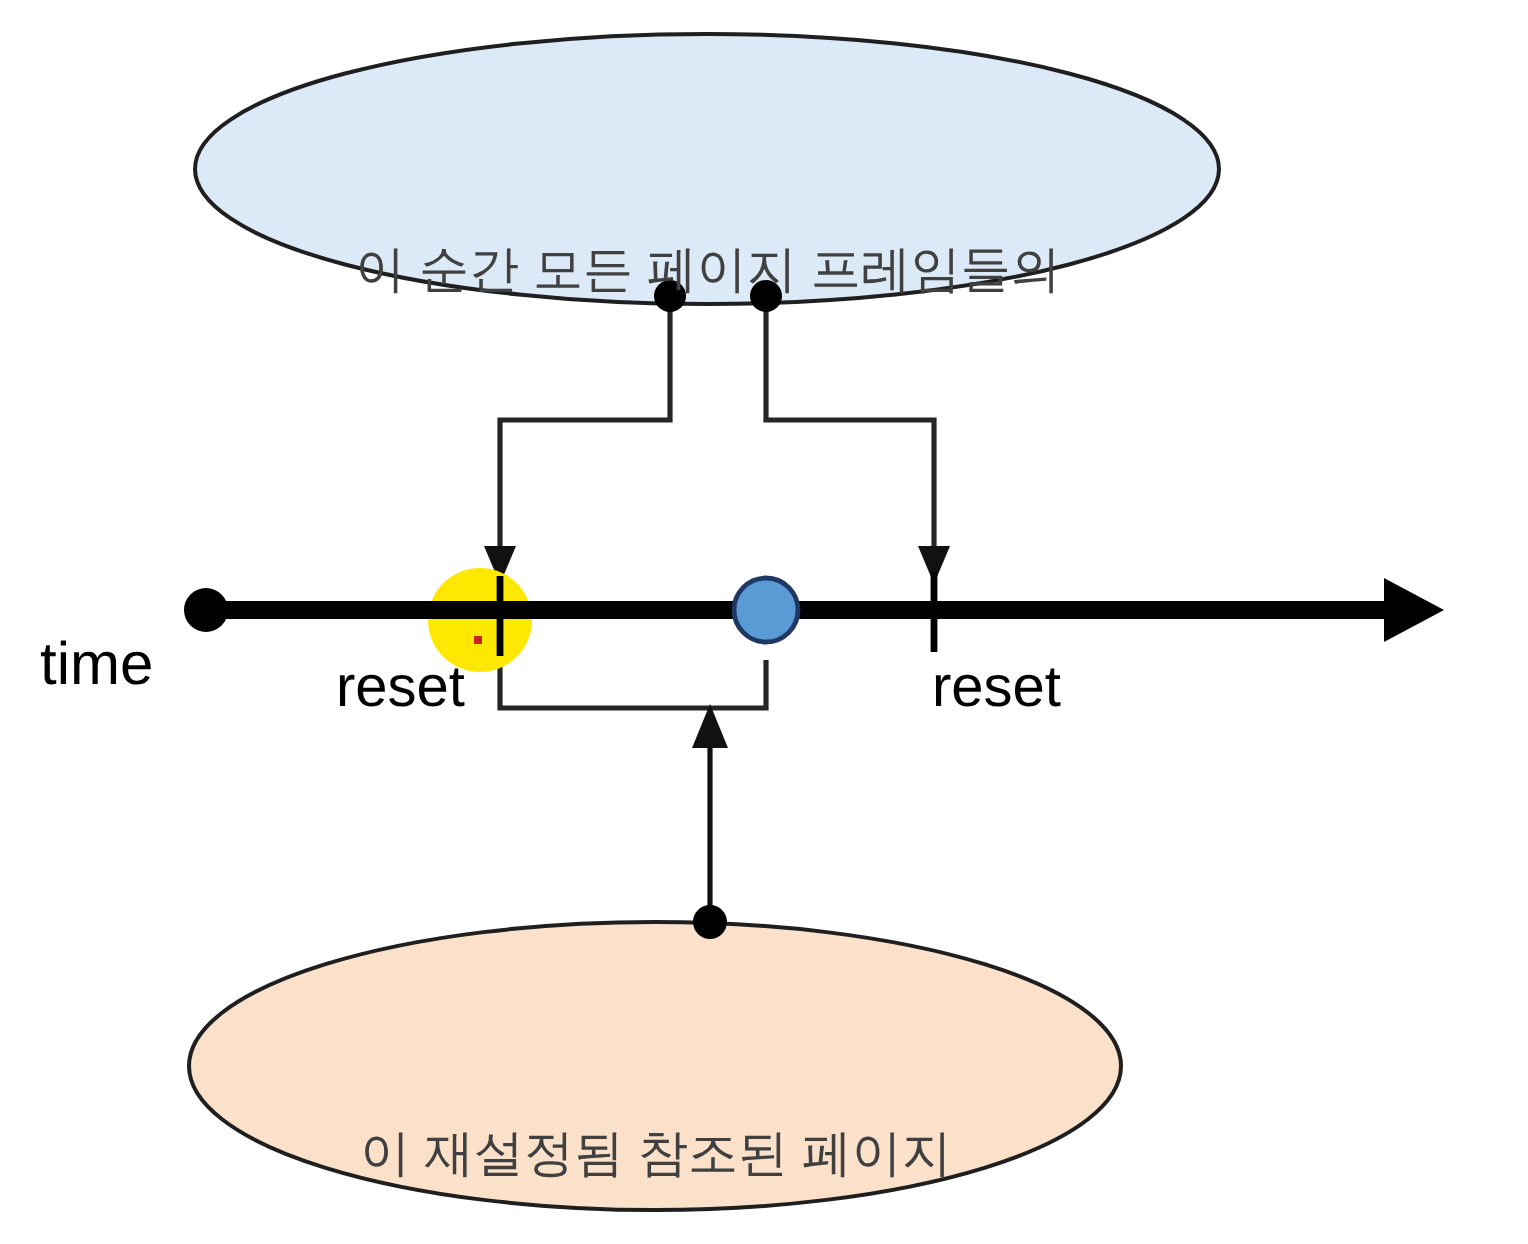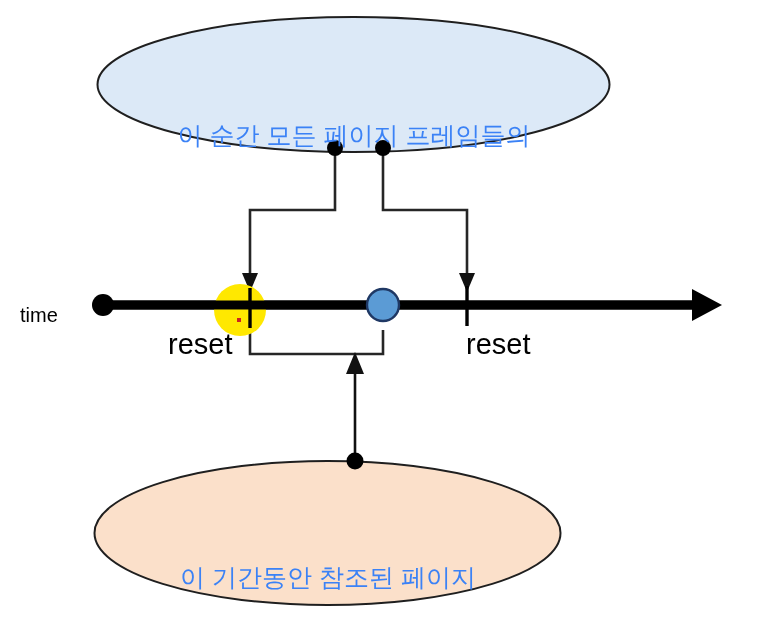--- a/index.html
+++ b/index.html
@@ -23,21 +23,21 @@
     top: 0;
     width: 764px;
     height: 622px;
   }
   .ellipse-text {
     position: absolute;
     text-align: center;
     font-family: "Liberation Sans", sans-serif;
     font-size: 25px;
     line-height: 34px;
-    color: #3b82f6;
+    color: #404040;
     white-space: pre;
     letter-spacing: 0px;
     pointer-events: none;
   }
   #top-ellipse-text {
     left: 97px;
     top: 50px;
     width: 514px;
   }
   #bottom-ellipse-text {
@@ -46,22 +46,22 @@
     width: 466px;
   }
   .plain-label {
     position: absolute;
     font-family: "Liberation Sans", sans-serif;
     color: #000000;
     white-space: nowrap;
   }
   #time-label {
     left: 20px;
-    top: 304px;
-    font-size: 20px;
+    top: 316px;
+    font-size: 30px;
   }
   #reset-label-1 {
     left: 168px;
     top: 328px;
     font-size: 29px;
   }
   #reset-label-2 {
     left: 466px;
     top: 328px;
     font-size: 29px;
@@ -105,21 +105,21 @@
 
     <line x1="467" y1="286" x2="467" y2="326" stroke="#000000" stroke-width="3.4"></line>
 
   </svg>
 
   <div class="ellipse-text" id="top-ellipse-text">
     <div>이 순간 모든 페이지 프레임들의</div>
   </div>
 
   <div class="ellipse-text" id="bottom-ellipse-text">
-    <div>이 기간동안 참조된 페이지</div>
+    <div>이 재설정됨 참조된 페이지</div>
     
   </div>
 
   <div class="plain-label" id="time-label">time</div>
 
   <div class="plain-label" id="reset-label-1">reset</div>
 
   <div class="plain-label" id="reset-label-2">reset</div>
 
 </div>

